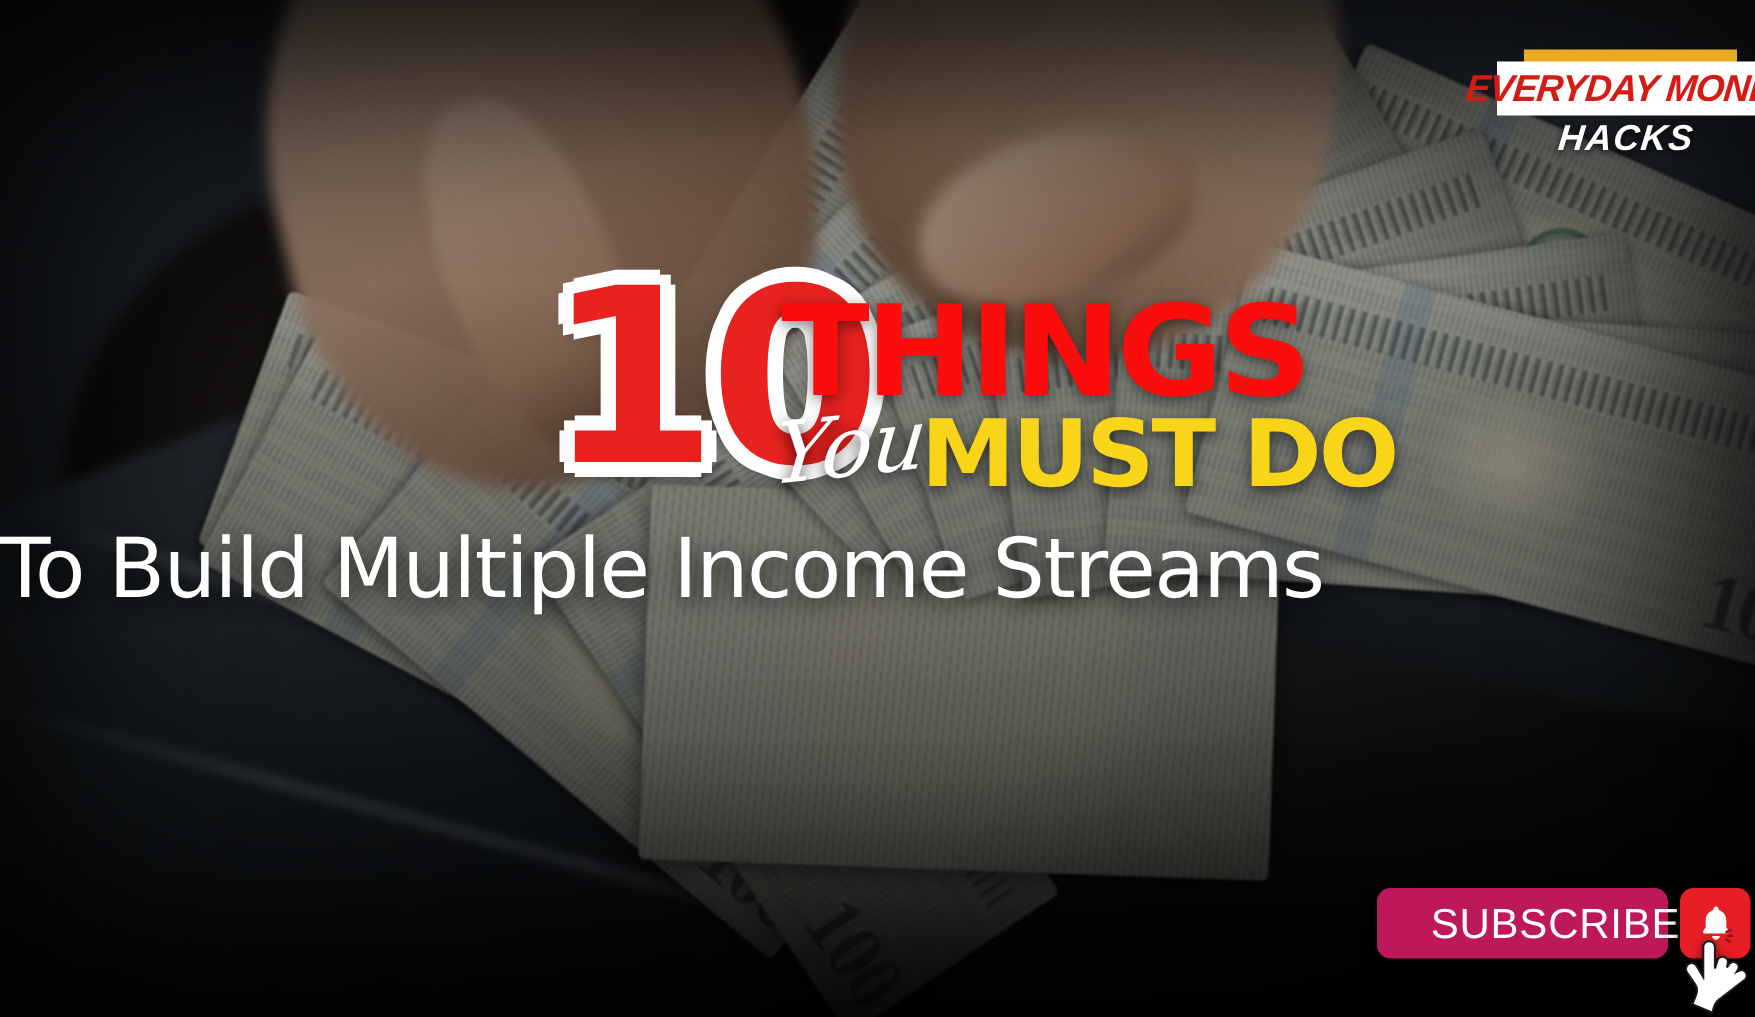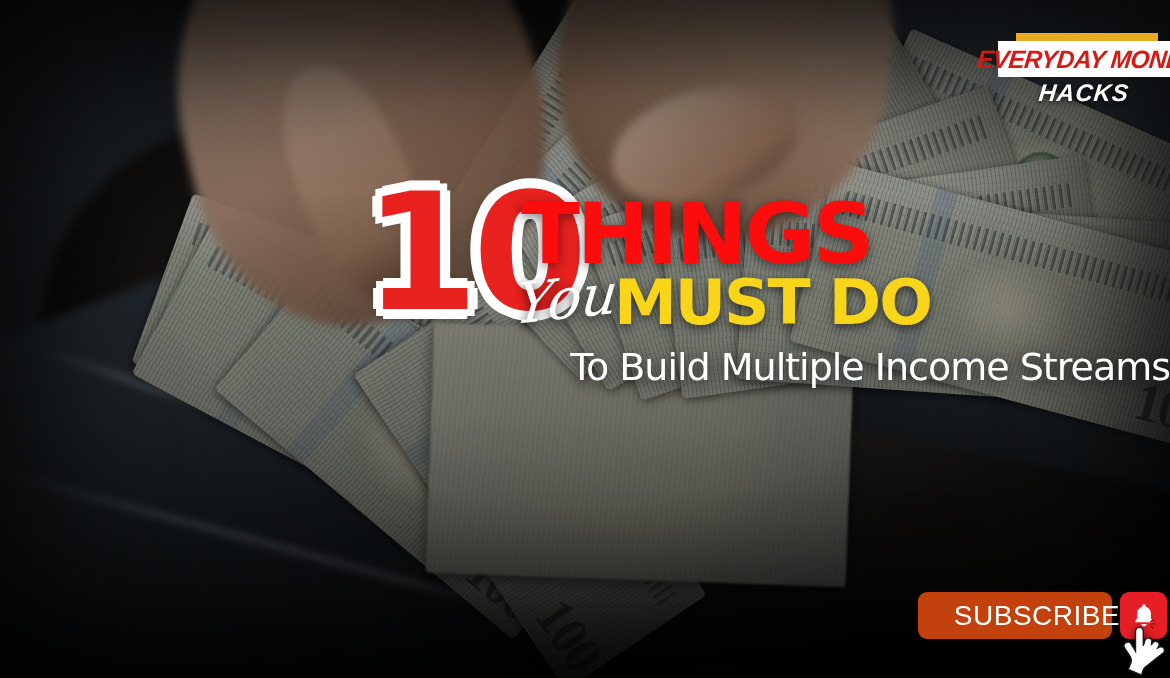--- a/index.html
+++ b/index.html
@@ -304,41 +304,41 @@
     font-family:"DejaVu Sans", sans-serif;
     font-weight:700;
     font-size:62px; line-height:62px;
     letter-spacing:-2px;
     color:#f8d518;
     transform:scaleX(1.02);
     text-shadow:0 3px 10px rgba(0,0,0,.6);
   }
 
   .subtitle{
-    position:absolute; left:0; right:0; top:336px;
-    text-align:right;
+    position:absolute; left:0; right:0; top:348px;
+    text-align:left;
     font-family:"DejaVu Sans", sans-serif;
     font-weight:400;
-    font-size:38px;
+    font-size:55px;
     line-height:62px;
     letter-spacing:-1px;
     color:#ffffff;
     text-shadow:0 4px 14px rgba(0,0,0,.75);
     z-index:20;
   }
 
   
   .subscribe-row{
     position:absolute; left:918px; top:592px;
     display:flex; align-items:center; gap:8px;
     z-index:25;
   }
   .subscribe-btn{
     width:194px; height:47px;
-    background:#c2410c;
+    background:#be185d;
     border:none; border-radius:9px;
     display:flex; align-items:center; justify-content:center;
     cursor:pointer;
     box-shadow:0 3px 10px rgba(0,0,0,.5);
     padding-left:44px;
   }
   .subscribe-btn span{
     font-family:"Liberation Sans", sans-serif;
     font-weight:400; font-size:28px; letter-spacing:.5px;
     color:#ffffff;

